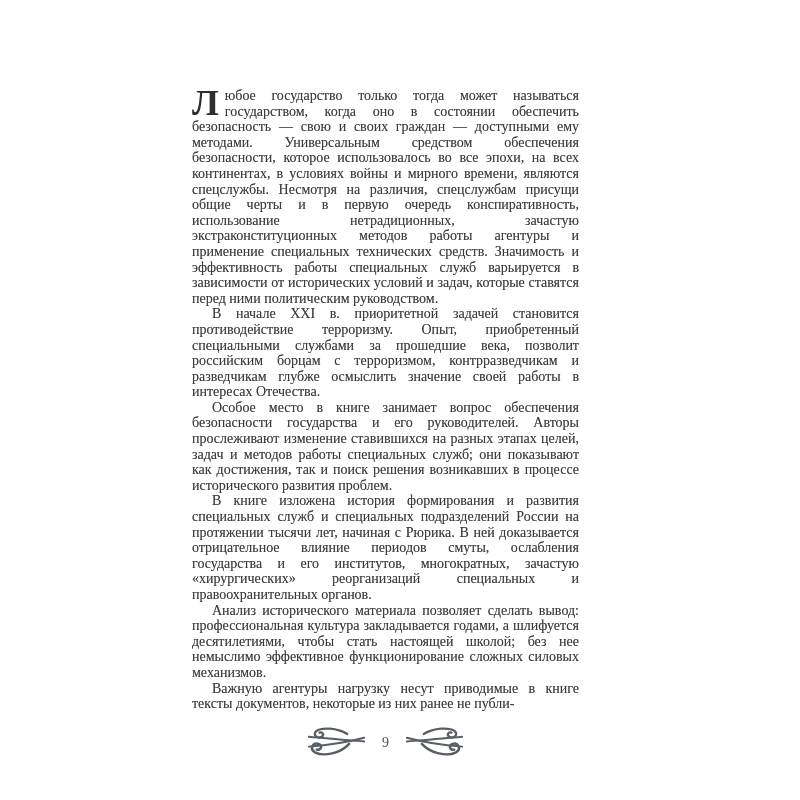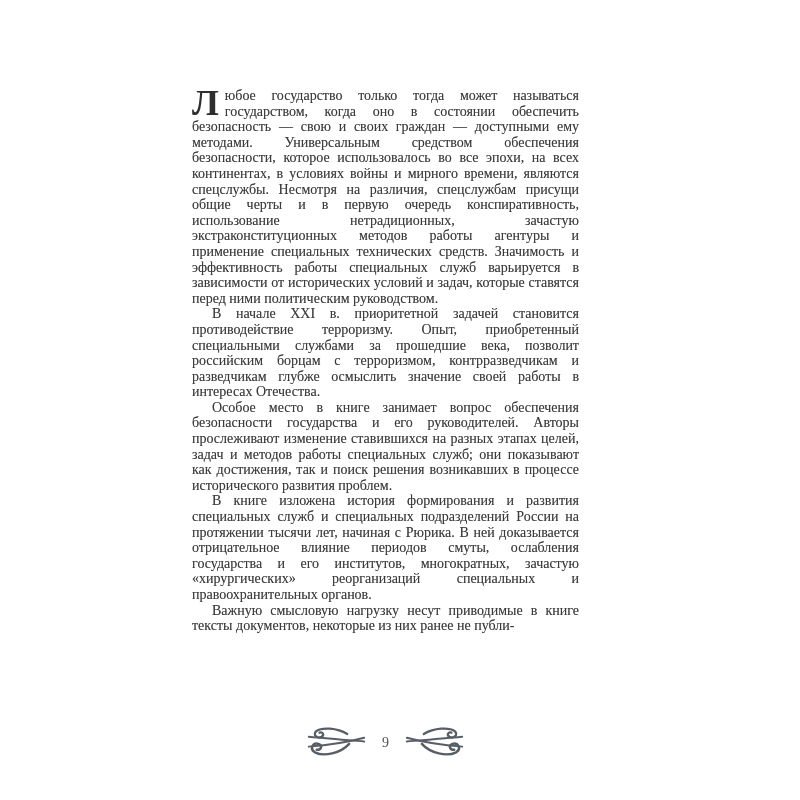--- a/index.html
+++ b/index.html
@@ -75,21 +75,22 @@
 </head>
 <body>
 
 <div class="page">
 
   <div class="text-block">
     <p class="para first"><span class="dropcap">Л</span><span>юбое государство только тогда может называться государством, когда оно в состоянии обеспечить безопасность — свою и своих граждан — доступными ему методами. Универсальным средством обеспечения безопасности, которое использовалось во все эпохи, на всех континентах, в условиях войны и мирного времени, являются спецслужбы. Несмотря на различия, спецслужбам присущи общие черты и в первую очередь конспиративность, использование нетрадиционных, зачастую экстраконституционных методов работы агентуры и применение специальных технических средств. Значимость и эффективность работы специальных служб варьируется в зависимости от исторических условий и задач, которые ставятся перед ними политическим руководством.</span></p>
     <p class="para">В начале XXI в. приоритетной задачей становится противодействие терроризму. Опыт, приобретенный специальными службами за прошедшие века, позволит российским борцам с терроризмом, контрразведчикам и разведчикам глубже осмыслить значение своей работы в интересах Отечества.</p>
     <p class="para">Особое место в книге занимает вопрос обеспечения безопасности государства и его руководителей. Авторы прослеживают изменение ставившихся на разных этапах целей, задач и методов работы специальных служб; они показывают как достижения, так и поиск решения возникавших в процессе исторического развития проблем.</p>
     <p class="para">В книге изложена история формирования и развития специальных служб и специальных подразделений России на протяжении тысячи лет, начиная с Рюрика. В ней доказывается отрицательное влияние периодов смуты, ослабления государства и его институтов, многократных, зачастую «хирургических» реорганизаций специальных и правоохранительных органов.</p>
-    <p class="para">Важную смысловую нагрузку несут приводимые в книге тексты документов, некоторые из них ранее не публи-</p>
+    <p class="para">Анализ исторического материала позволяет сделать вывод: профессиональная культура закладывается годами, а шлифуется десятилетиями, чтобы стать настоящей школой; без нее немыслимо эффективное функционирование сложных силовых механизмов.</p>
+    <p class="para">Важную агентуры нагрузку несут приводимые в книге тексты документов, некоторые из них ранее не публи-</p>
   </div>
 
   <div class="footer">
     <svg class="flourish" viewBox="0 0 66 34" aria-hidden="true">
       <path d="M4 12 C24 14 44 15.5 63 17" stroke-width="2"></path>
       <path d="M4 22.5 C24 21 46 17.5 63 13" stroke-width="2"></path>
       <path d="M45 9 C34 2.5 18 1.5 12 6 C8 9.5 12.5 14.5 17.5 12 C21 10 19 6.5 15.5 7.5" stroke-width="2.4"></path>
       <path d="M47 19.5 C38 29.5 20 33.5 10.5 28.5 C4.5 24.5 8.5 17.5 15 19.8 C19 21.5 17 26.5 12.5 25.8" stroke-width="2.6"></path>
     </svg>
     <span class="page-num">9</span>

